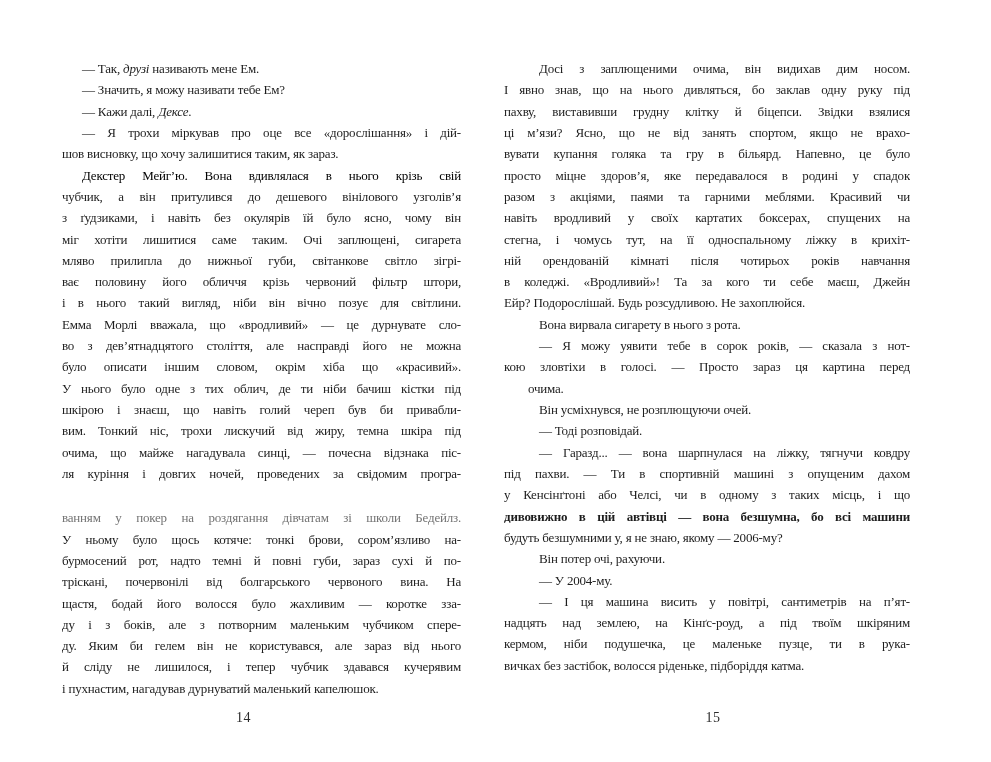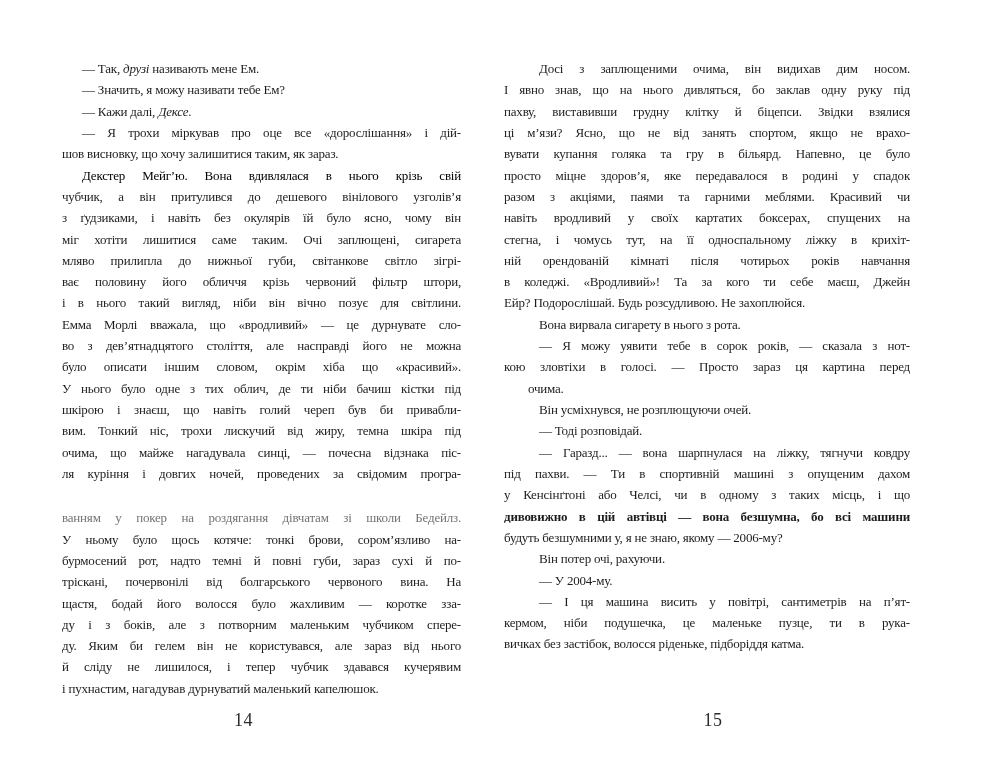--- a/index.html
+++ b/index.html
@@ -44,21 +44,21 @@
   }
   .page-left  .line.indent { padding-left: 20px; }
   .page-right .line.indent { padding-left: 35px; }
 
   .folio {
     position: absolute;
     top: 652px;
     left: 0;
     width: 100%;
     text-align: center;
-    font-size: 18px;
+    font-size: 14px;
     letter-spacing: 0.5px;
     color: #2b2b2b;
   }
   .page-left  .folio { transform: translateX(-18px); }
   .page-right .folio { transform: translateX(6px); }
 </style>
 </head>
 <body style="background: rgb(255, 255, 255);">
 
 <div class="spread">
@@ -119,19 +119,20 @@
         <div class="line indent end" style="color: rgb(29, 29, 29);">Він усміхнувся, не розплющуючи очей.</div>
         <div class="line indent end" style="color: rgb(29, 29, 29);">— Тоді розповідай.</div>
         <div class="line indent" style="color: rgb(29, 29, 29);">— Гаразд... — вона шарпнулася на ліжку, тягнучи ковдру</div>
         <div class="line" style="color: rgb(29, 29, 29);">під пахви. — Ти в спортивній машині з опущеним дахом</div>
         <div class="line" style="color: rgb(29, 29, 29);">у Кенсінґтоні або Челсі, чи в одному з таких місць, і що</div>
         <div class="line" style="color: rgb(29, 29, 29); font-weight: bold;">дивовижно в цій автівці — вона безшумна, бо всі машини</div>
         <div class="line end" style="color: rgb(29, 29, 29);">будуть безшумними у, я не знаю, якому — 2006-му?</div>
         <div class="line indent end" style="color: rgb(29, 29, 29);">Він потер очі, рахуючи.</div>
         <div class="line indent end" style="color: rgb(29, 29, 29);">— У 2004-му.</div>
         <div class="line indent" style="color: rgb(29, 29, 29);">— І ця машина висить у повітрі, сантиметрів на п’ят-</div>
+        <div class="line" style="color: rgb(29, 29, 29);">надцять над землею, на Кінґс-роуд, а під твоїм шкіряним</div>
         <div class="line" style="color: rgb(29, 29, 29);">кермом, ніби подушечка, це маленьке пузце, ти в рука-</div>
         <div class="line end" style="color: rgb(29, 29, 29);">вичках без застібок, волосся ріденьке, підборіддя катма.</div>
       </div>
     <div class="folio">15</div>
   </section>
 
 </div>
 
 </body></html>

